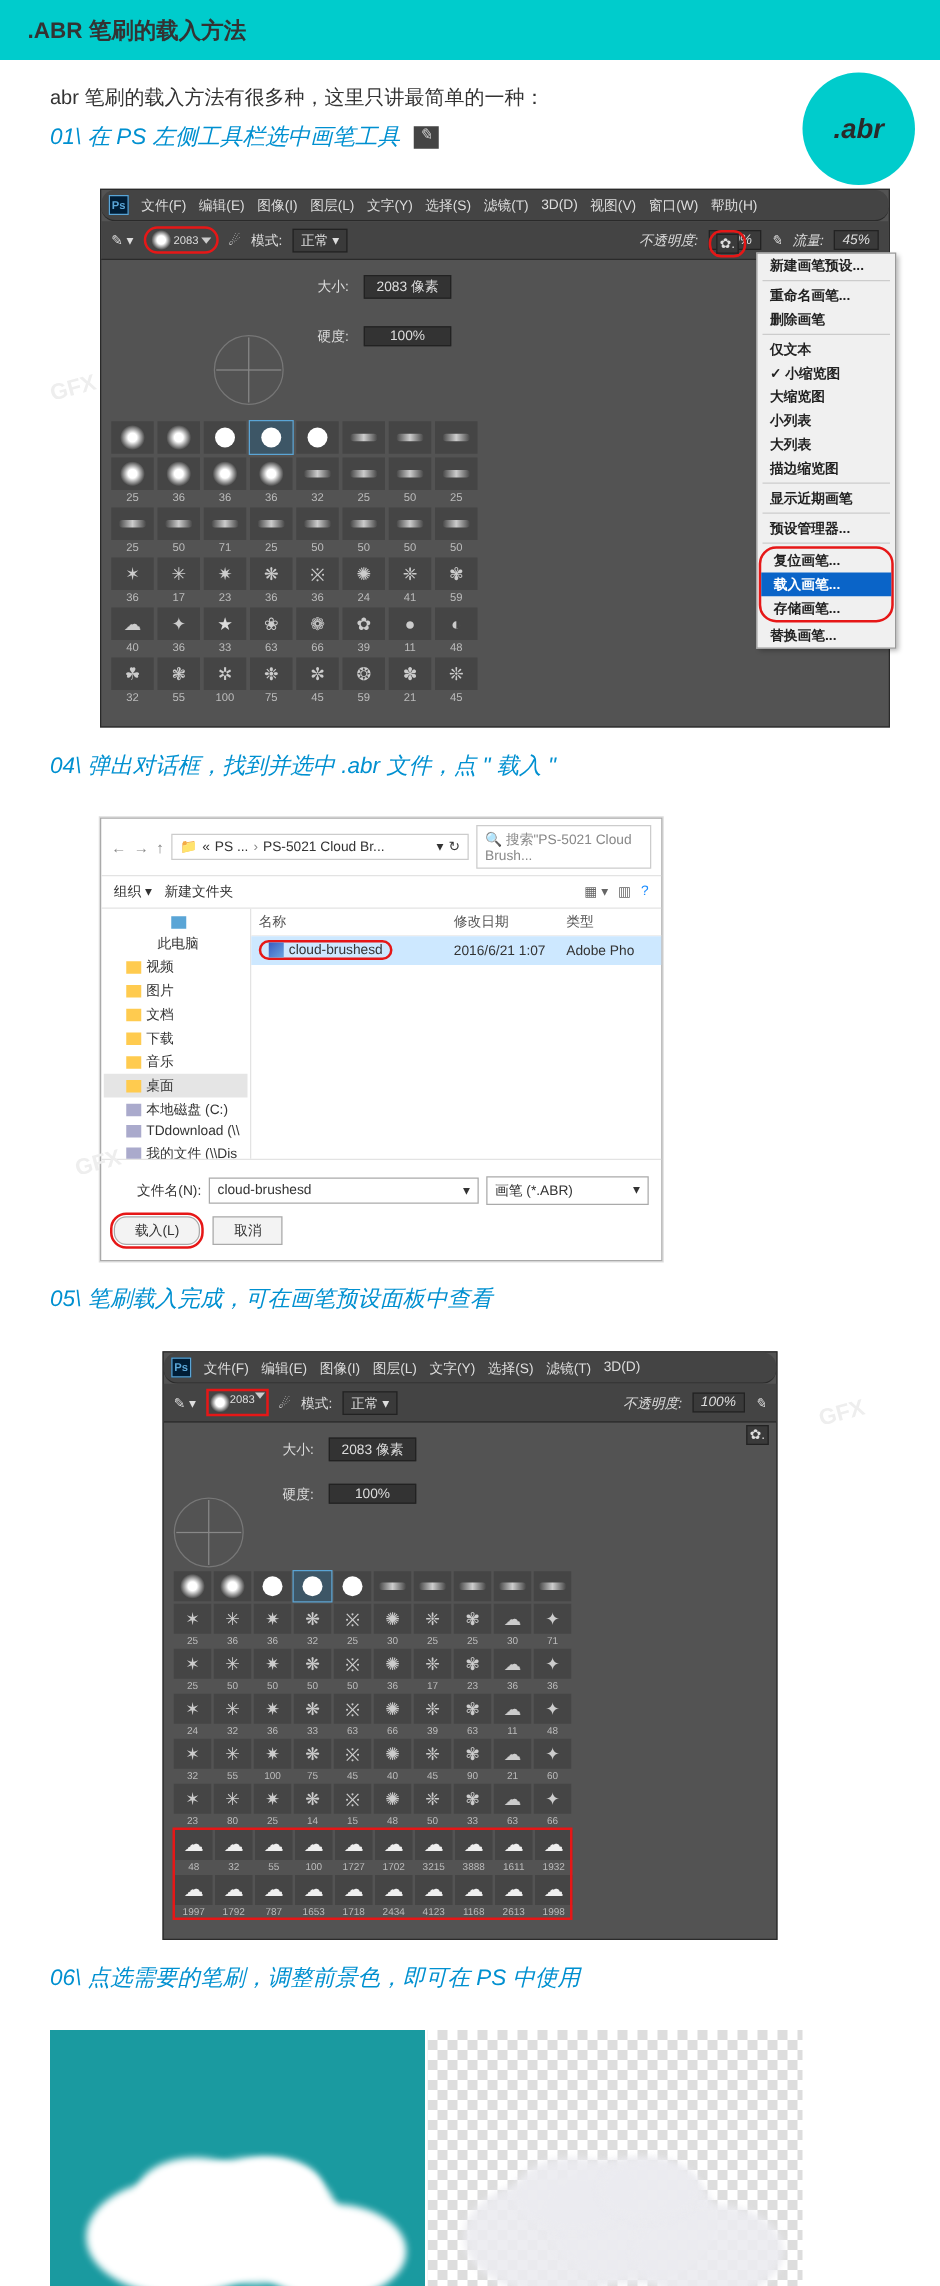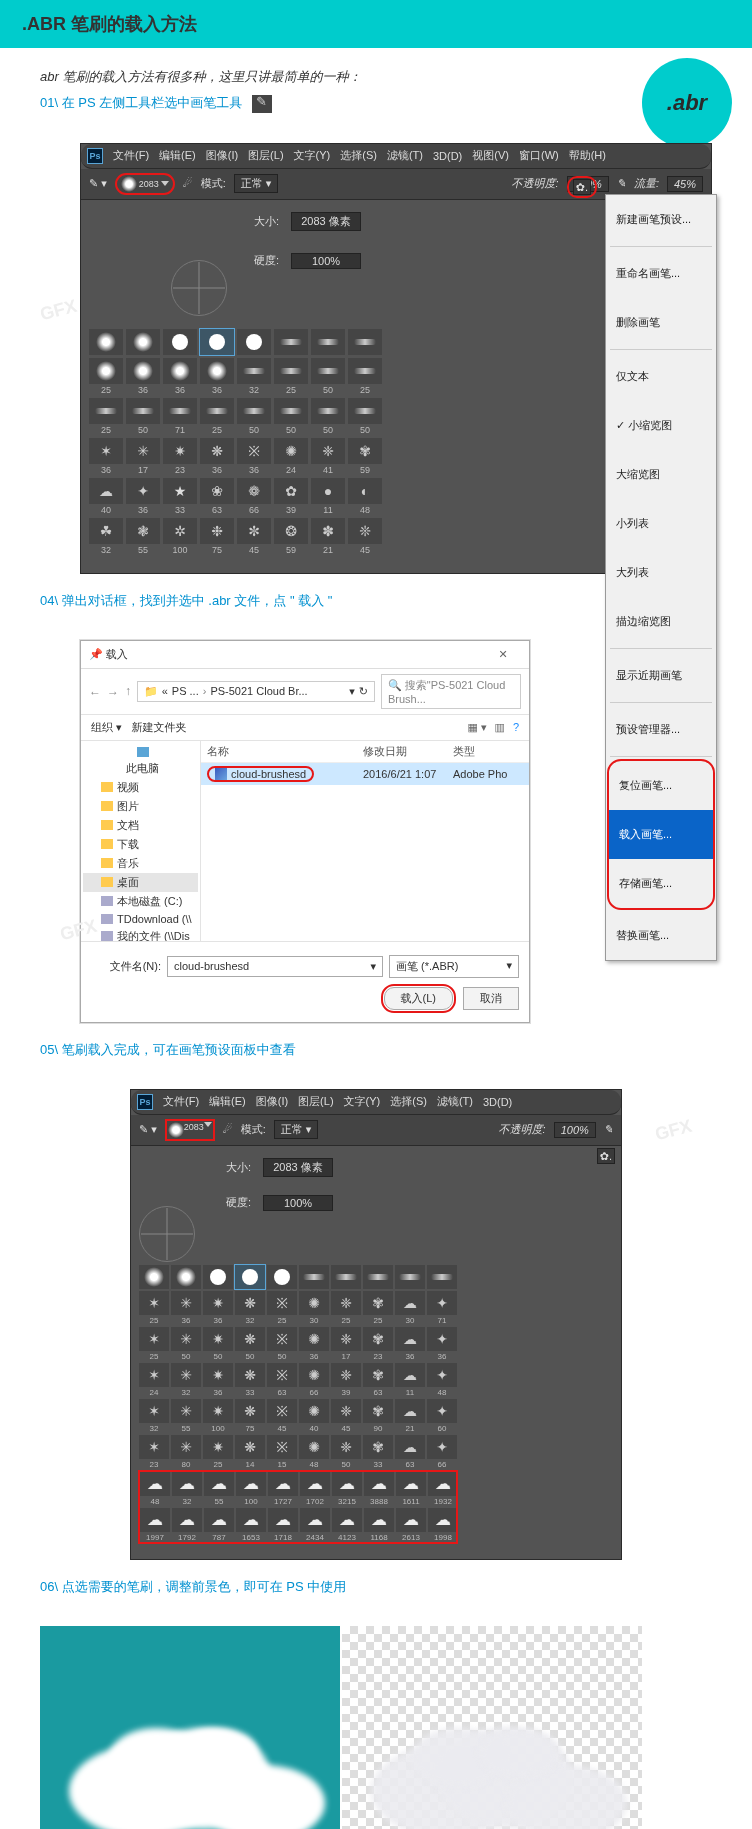--- a/index.html
+++ b/index.html
@@ -1,21 +1,21 @@
 <!DOCTYPE html>
 <html><head>
 <meta charset="utf-8">
 <style>
 * { margin:0; padding:0; box-sizing:border-box; }
 body { width:752px; font-family:"Microsoft YaHei",Arial,sans-serif; background:#fff; font-size:13px; color:#333; position:relative; }
 .wm { position:absolute; color:#eee; font-size:18px; font-weight:bold; transform:rotate(-15deg); z-index:0; pointer-events:none; }
 .header-bar { background:#00cccc; padding:12px 22px; font-size:18px; font-weight:bold; color:#333; }
 .content { padding:14px 40px 20px 40px; position:relative; }
-.intro { margin:6px 0 8px 0; font-size:13px;font-style:italic; }
-.step-line { color:#0090d0; font-size:13px; margin:4px 0; }
+.intro { margin:6px 0 8px 0; font-size:16px; }
+.step-line { color:#0090d0; font-size:18px; margin:4px 0;font-style:italic; }
 .step-line.s3 { margin-bottom:6px; }
 .badge-abr { position:absolute; right:20px; top:10px; width:90px; height:90px; border-radius:50%; background:#00cccc; display:flex; align-items:center; justify-content:center; font-size:22px; font-weight:bold; font-style:italic; color:#2a2a2a; }
 .brush-icon { display:inline-block; width:20px; height:18px; background:#444; vertical-align:middle; margin-left:6px; position:relative; }
 .brush-icon::after { content:"✎"; color:#ccc; position:absolute; left:4px; top:-1px; font-size:13px; }
 
 
 .ps-panel { background:#535353; border:1px solid #2a2a2a; margin:6px 40px 18px 80px; color:#ddd; font-size:11px; position:relative; }
 .ps-menu-bar { background:#444; border-bottom:1px solid #2a2a2a; padding:4px 6px; display:flex; gap:10px; align-items:center;border-radius:11px; }
 .ps-logo { width:16px; height:16px; background:#001d36; border:1px solid #5aa5d6; color:#5aa5d6; font-size:9px; font-weight:bold; text-align:center; line-height:14px; }
 .ps-option-bar { background:#444; border-bottom:1px solid #2a2a2a; padding:4px 8px; display:flex; gap:8px; align-items:center; }
@@ -43,21 +43,21 @@
 .bsoft { width:20px; height:20px; border-radius:50%; background:radial-gradient(circle,#fff 25%,rgba(255,255,255,0) 70%); }
 .bhard { width:16px; height:16px; border-radius:50%; background:#fff; }
 .bline { width:22px; height:6px; background:linear-gradient(90deg,transparent,#ccc,transparent); border-radius:3px; }
 .bstar { color:#ddd; font-size:14px; }
 .btex { color:#ccc; font-size:14px; filter:blur(0.5px); }
 .bnum { font-size:9px; color:#bbb; margin-top:1px; }
 .cb { color:#eee; font-size:16px; filter:blur(0.3px); }
 
 
 .ctx-menu { position:absolute; right:-6px; top:50px; width:112px; background:#f0f0f0; border:1px solid #999; color:#222; font-size:11px; box-shadow:2px 2px 4px rgba(0,0,0,0.3); z-index:5; }
-.ctx-item { padding:17px 10px; border-bottom:0; white-space:nowrap; }
+.ctx-item { padding:2px 10px; border-bottom:0; white-space:nowrap;font-weight:bold; }
 .ctx-sep { height:1px; background:#ccc; margin:2px 4px; }
 .ctx-check::before { content:"✓ "; }
 .ctx-hi { background:#0a64c8; color:#fff; }
 .ctx-wrap-red { border:2px solid #e61717; border-radius:14px; margin:1px; }
 
 
 .win-dialog { width:450px; margin:6px 0 18px 80px; border:1px solid #aaa; font-size:11px; color:#333; background:#fff; box-shadow:0 0 0 1px #ddd; }
 .win-title { background:#fff; border-bottom:1px solid #ddd; padding:6px 8px; display:flex; justify-content:space-between; align-items:center; }
 .win-close { width:36px; text-align:center; color:#666; }
 .win-nav { display:flex; align-items:center; gap:6px; padding:5px 8px; border-bottom:1px solid #e3e3e3; }
@@ -84,21 +84,21 @@
 .fh-type { width:70px; }
 .file-row { display:flex; padding:3px 6px; align-items:center; }
 .file-row.sel-f { background:#cde8ff; }
 .file-row .red-oval { border:2px solid #e61717; border-radius:10px; padding:0 6px; display:inline-flex; align-items:center; gap:4px; }
 .abr-ico { width:12px; height:12px; background:linear-gradient(135deg,#3a5bbf,#6aa5e0); }
 .win-footer { border-top:1px solid #e3e3e3; padding:8px 10px; }
 .ff-row { display:flex; align-items:center; gap:6px; margin:5px 0; }
 .ff-row label { width:70px; text-align:right; }
 .ff-input { flex:1; border:1px solid #aaa; padding:3px 6px; }
 .ff-sel { width:130px; border:1px solid #aaa; padding:3px 6px; }
-.ff-btns { display:flex; justify-content:flex-end; gap:10px; padding:4px 0; }
+.ff-btns { display:flex; gap:10px; padding:4px 0; }
 .win-btn { border:1px solid #aaa; background:#f3f3f3; padding:3px 16px; }
 .win-btn.red-oval-wrap { outline:2px solid #e61717; border-radius:10px; outline-offset:1px; }
 
 
 .brush-grid2 { display:grid; grid-template-columns:repeat(10,30px); gap:2px; margin-top:54px; }
 .brush-grid2 .brush-cell { width:30px; }
 .brush-grid2 .bthumb { width:30px; height:24px; }
 .brush-grid2 .bnum { font-size:8px; }
 .cloud-box-red { outline:2px solid #e61717; outline-offset:-1px; grid-column:1 / -1; display:grid; grid-template-columns:repeat(10,30px); gap:2px; padding:1px; }
 
@@ -503,24 +503,20 @@
     </div>
     <div class="ctx-item">替换画笔...</div>
   </div>
 </div>
 
 <div class="content" style="padding-top:0;">
   <div class="step-line">04\ 弹出对话框，找到并选中 .abr 文件，点 " 载入 "</div>
 </div>
 
 <div class="win-dialog">
-  <div class="win-title">
-    <span>📌 <span>载入</span></span>
-    <span class="win-close">✕</span>
-  </div>
   <div class="win-nav">
     <span class="nav-arrow">←</span>
     <span class="nav-arrow">→</span>
     <span class="nav-arrow">↑</span>
     <div class="addr">
       <span style="color:#ffcb4f;">📁</span>
       <span>«</span>
       <span>PS ...</span>
         <span class="sep">›</span>
       <span>PS-5021 Cloud Br...</span>

